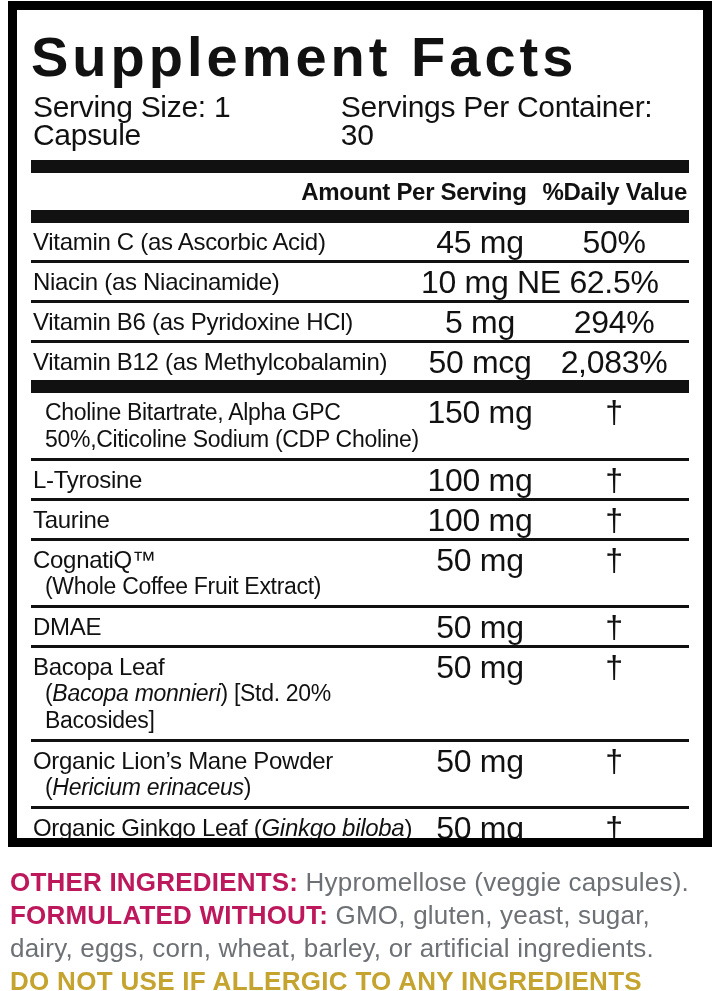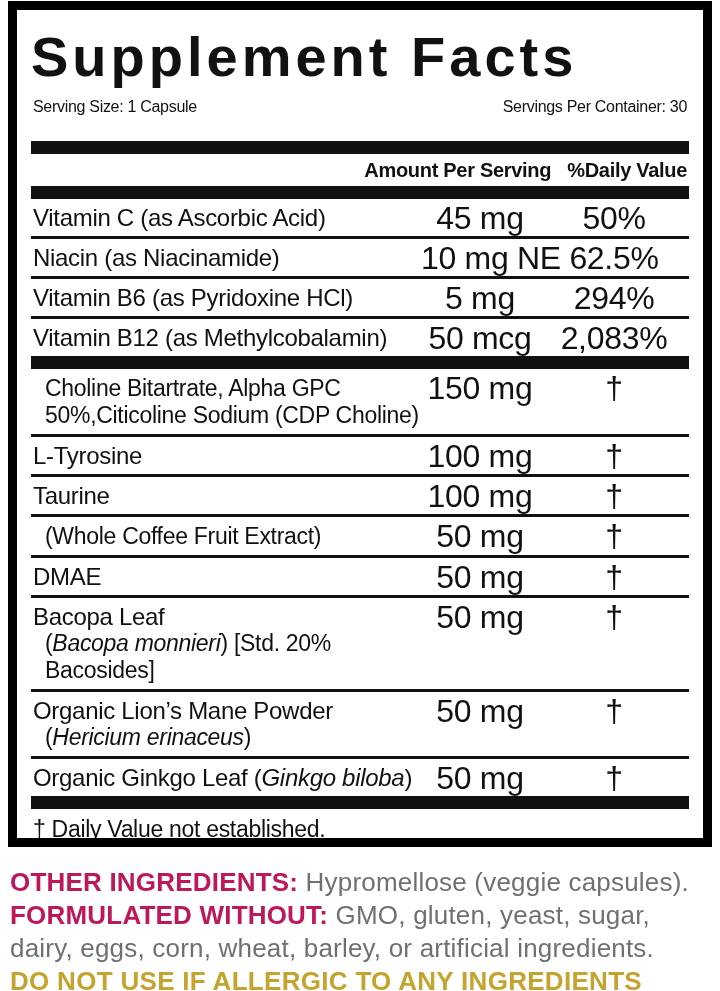--- a/index.html
+++ b/index.html
@@ -24,36 +24,36 @@
     margin-top: 8px;
     font-size: 56px;
     line-height: 60px;
     font-weight: bold;
     letter-spacing: 4px;
     white-space: nowrap;
   }
   .serving-row {
     display: flex;
     justify-content: space-between;
-    font-size: 16px;
+    font-size: 30px;
     line-height: 28px;
-    margin: 6px 2px 20px 2px;
+    margin: 6px 2px 11px 2px;
     letter-spacing: -0.3px;
   }
   .bar {
     height: 13px;
     background: #111111;
   }
   .col-header {
     display: flex;
     justify-content: flex-end;
     align-items: center;
     gap: 16px;
     font-weight: bold;
-    font-size: 20px;
+    font-size: 24px;
     padding: 5px 2px 4px 0;
     letter-spacing: -0.3px;
     text-align: center;
   }
 
   
   .rows { }
   .row {
     display: grid;
     grid-template-columns: 1fr 118px 150px;
@@ -162,20 +162,21 @@
       </div>
       <div class="row sep">
         <div class="name">
           <div class="line"><span>Taurine</span></div>
         </div>
         <div class="amt">100 mg</div>
         <div class="dv">†</div>
       </div>
       <div class="row sep">
         <div class="name">
+          <div class="line"><span>CognatiQ™</span></div>
           <div class="subline"><span>(Whole Coffee Fruit Extract)</span></div>
         </div>
         <div class="amt">50 mg</div>
         <div class="dv">†</div>
       </div>
       <div class="row sep">
         <div class="name">
           <div class="line"><span>DMAE</span></div>
         </div>
         <div class="amt">50 mg</div>

